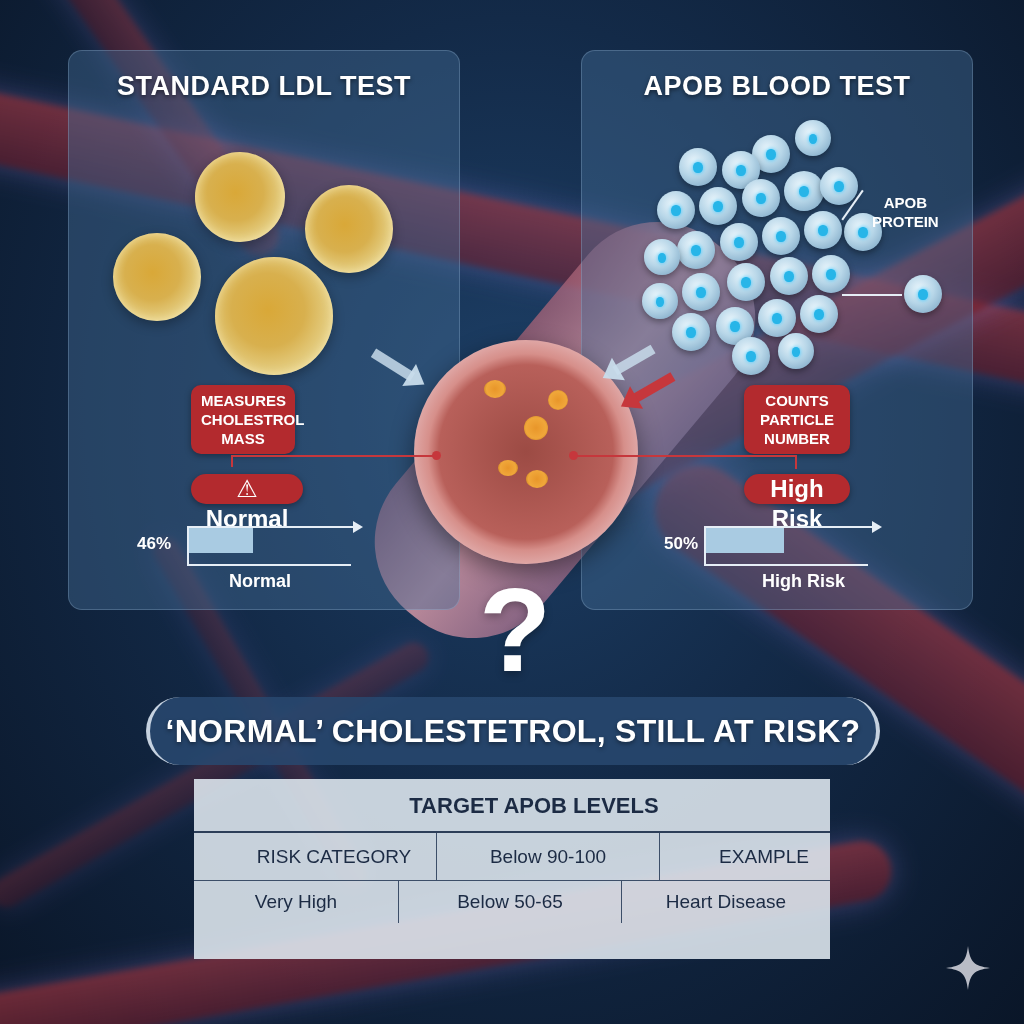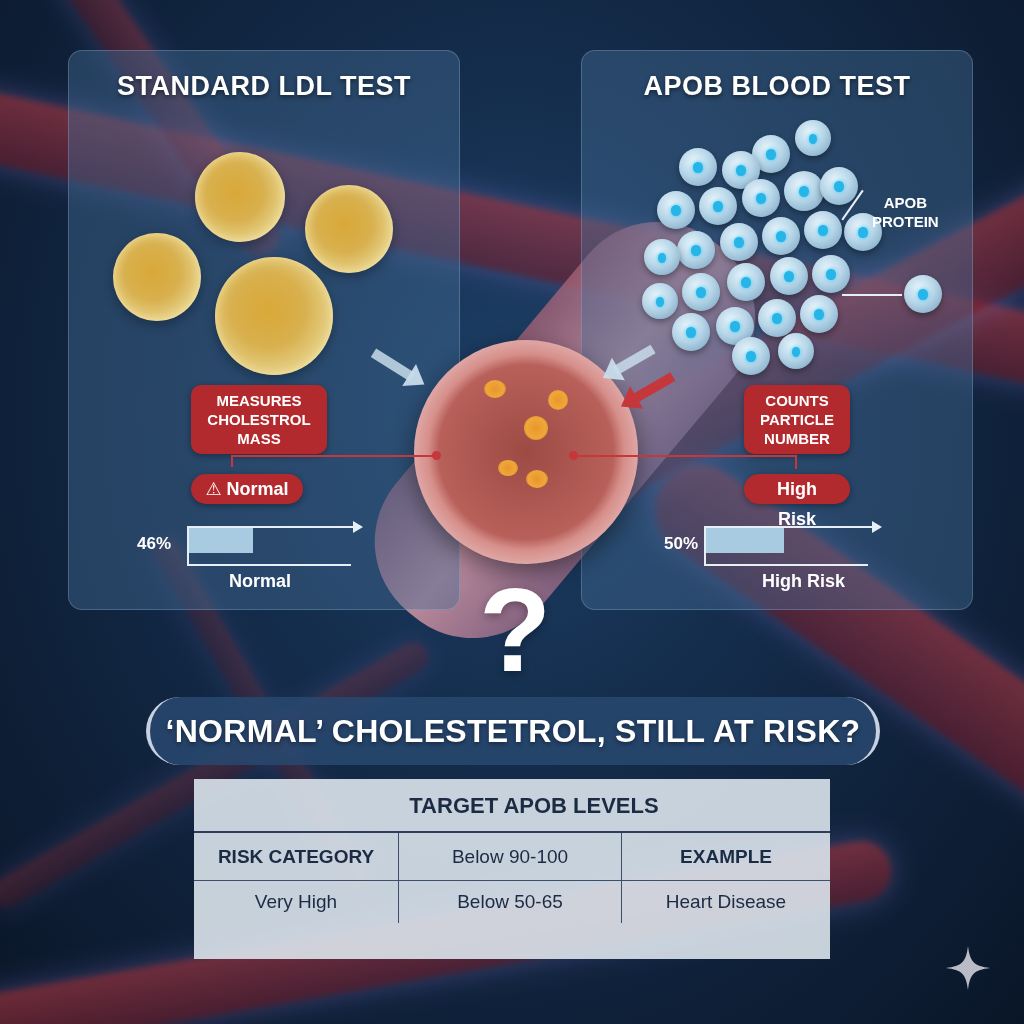--- a/index.html
+++ b/index.html
@@ -58,21 +58,21 @@
       content: ""; position: absolute; left: 38%; top: 38%; width: 24%; height: 28%;
       border-radius: 50%; background: #27b5e8; box-shadow: 0 0 4px #32c5ff;
     }
 
     .label-red {
       position: absolute; background: #b32a2e; color: #fff;
       border-radius: 10px; font-weight: bold; text-align: center;
       box-shadow: 0 2px 6px rgba(0,0,0,0.35);
     }
     .label-multi { font-size: 15px; line-height: 19px; padding: 6px 10px; }
-    .label-pill { font-size: 18px; height: 30px; line-height: 30px; padding: 0 12px; border-radius: 15px; }
+    .label-pill { font-size: 24px; height: 30px; line-height: 30px; padding: 0 12px; border-radius: 15px; }
 
     .connector { position: absolute; background: #c6373c; z-index: 3; }
     .dot { position: absolute; width: 9px; height: 9px; border-radius: 50%; background: #c6373c; z-index: 4; }
 
     .bar-chart { position: absolute; }
     .bar-frame {
       position: absolute; border-left: 2px solid #e6eef6; border-bottom: 2px solid #e6eef6;
     }
     .bar-top-line { position: absolute; height: 2px; background: #e6eef6; }
     .bar-arrow {
@@ -135,21 +135,21 @@
     .t-row { display: flex; height: 42px; border-bottom: 1.5px solid #3c4e68; }
     .t-row:last-child { border-bottom: none; }
     .t-row.first { height: 48px; }
     .t-cell {
       flex: 1; text-align: center; display: flex; align-items: center; justify-content: center;
       font-size: 19px; border-right: 1.5px solid #3c4e68;
     }
     .t-cell:last-child { border-right: none; }
     .t-cell.c1 { flex: 0 0 205px; }
     .t-cell.c2 { flex: 0 0 223px; }
-    .t-cell.bold { font-weight: bold; }
+    .t-cell.bold { font-weight: normal; margin-left: 38px; }
 
     .sparkle { position: absolute; left: 944px; top: 944px; width: 48px; height: 48px; z-index: 5; }
   </style>
 </head>
 <body>
 
 <div class="bg-vessels">
   <div class="vessel v1"></div>
   <div class="vessel v2"></div>
   <div class="vessel v3"></div>
@@ -164,21 +164,21 @@
 <div class="panel panel-left">
   <div class="panel-title">STANDARD LDL TEST</div>
 
   <div>
     <div class="ldl" style="left:126px;top:101px;width:90px;height:90px;"></div>
     <div class="ldl" style="left:236px;top:134px;width:88px;height:88px;"></div>
     <div class="ldl" style="left:44px;top:182px;width:88px;height:88px;"></div>
     <div class="ldl" style="left:146px;top:206px;width:118px;height:118px;"></div>
   </div>
 
-  <div class="label-red label-multi" style="left:122px;top:334px;width:136px;">
+  <div class="label-red label-multi" style="left:122px;top:334px;width:104px;">
     <div>MEASURES</div>
     <div>CHOLESTROL</div>
     <div>MASS</div>
   </div>
 
   <div class="label-red label-pill" style="left:122px;top:423px;width:112px;">
     <span>⚠</span>
     <span>Normal</span>
   </div>
 

